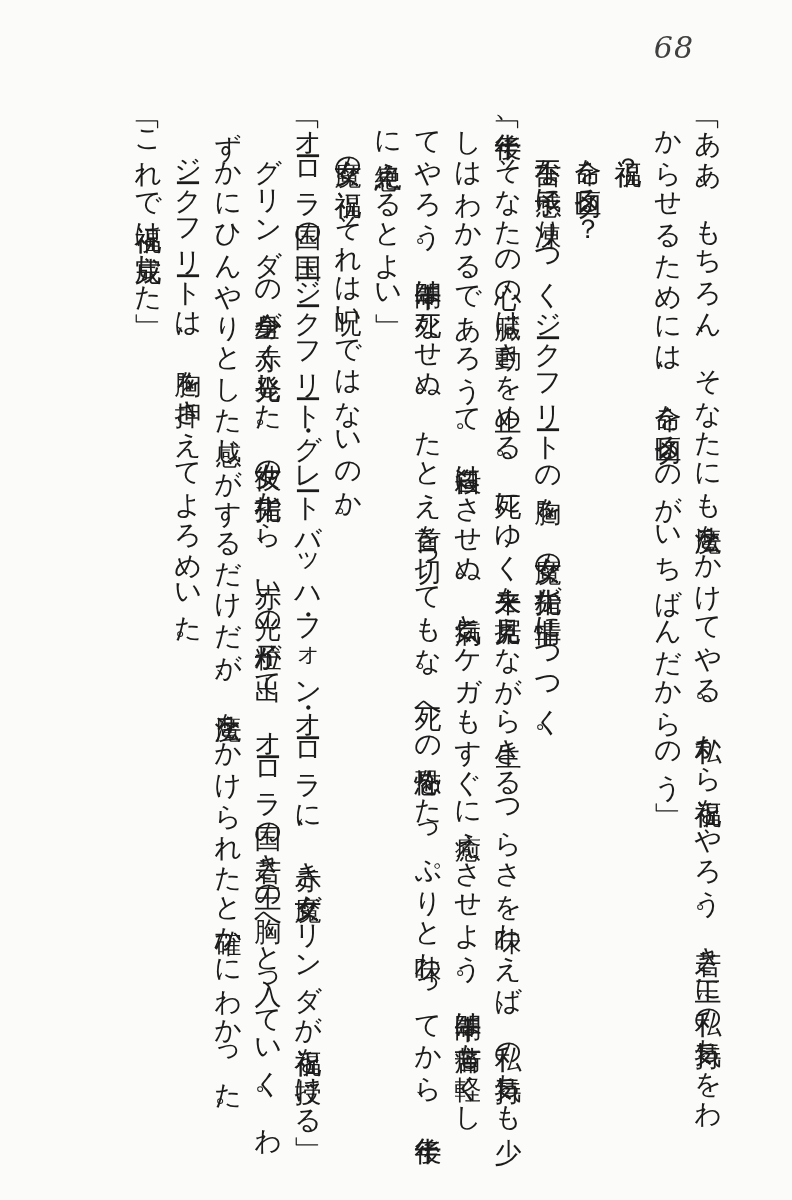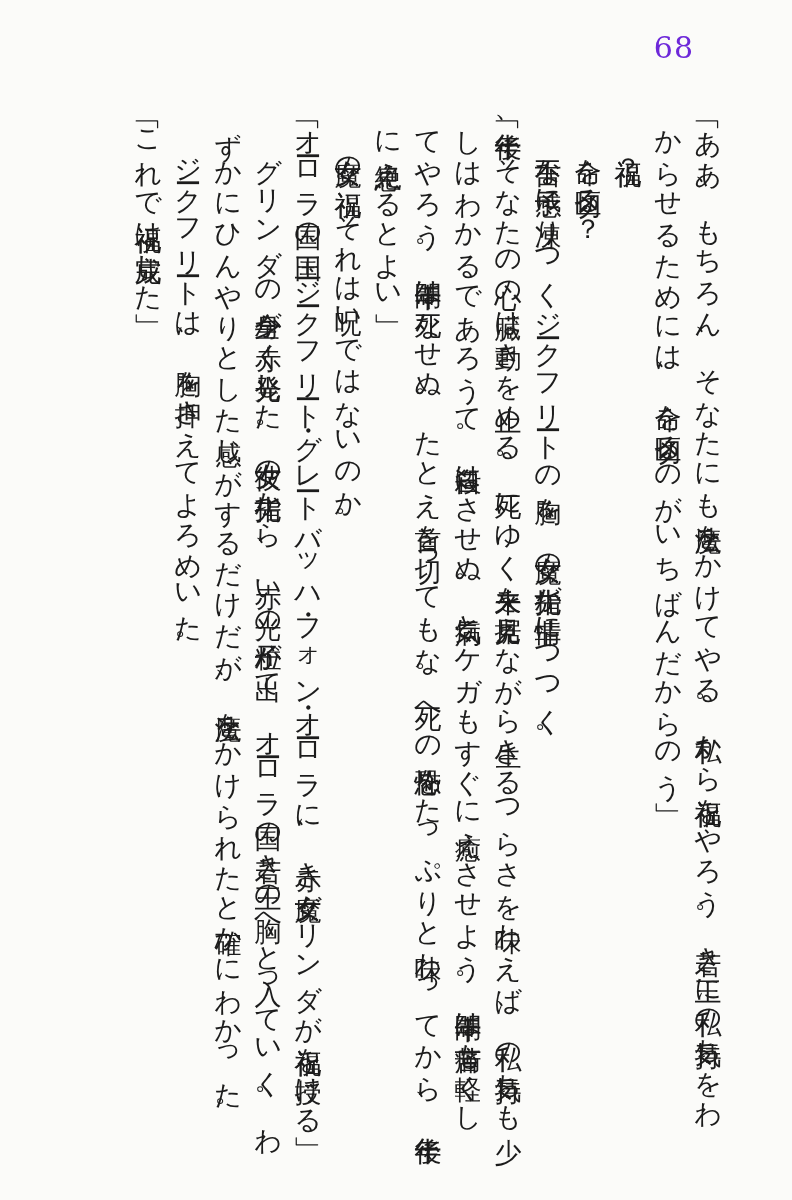--- a/index.html
+++ b/index.html
@@ -14,23 +14,24 @@
     background: #fbfbf9;
     overflow: hidden;
     font-family: "DejaVu Serif", "Liberation Serif", serif;
     color: #1c1c1c;
   }
   .page-number {
     position: absolute;
     top: 30px;
     right: 98px;
     font-family: "DejaVu Serif", "Liberation Serif", serif;
+    font-style: italic;
     font-size: 30px;
     letter-spacing: 1px;
-    color: #6d28d9;
+    color: #404040;
   }
   .text-block {
     position: absolute;
     top: 112px;
     right: 64px;
     height: 1032px;
     writing-mode: vertical-rl;
     text-orientation: mixed;
     font-size: 27px;
     line-height: 40px;

